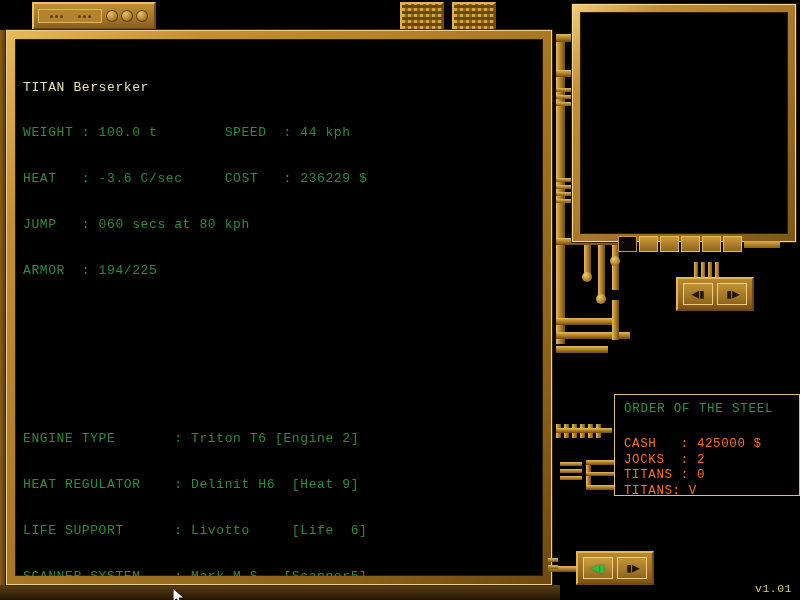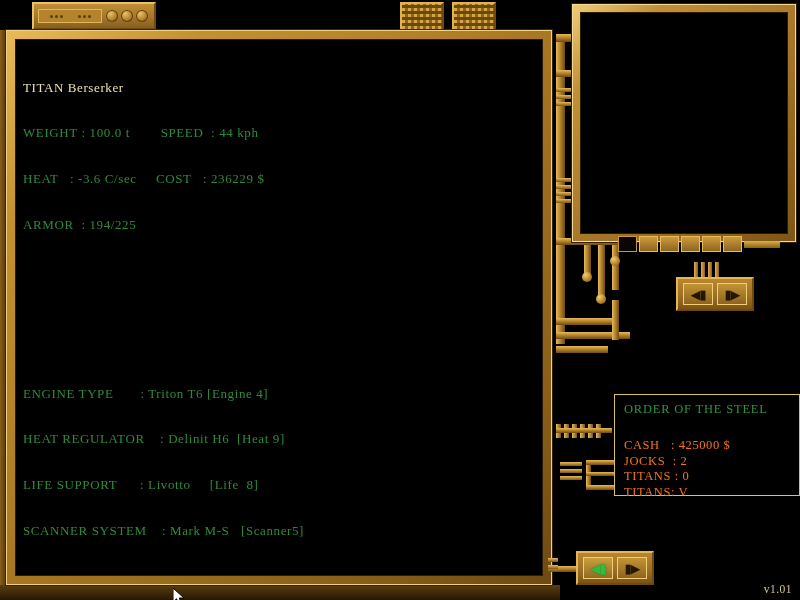--- a/index.html
+++ b/index.html
@@ -6,21 +6,21 @@
     margin: 0;
     padding: 0;
     background: #000;
   }
   #screen {
     position: relative;
     width: 800px;
     height: 600px;
     background: #000000;
     overflow: hidden;
-    font-family: Liberation Serif, serif;
+    font-family: Liberation Mono, monospace;
   }
 
   
   #main-panel {
     position: absolute;
     left: 6px;
     top: 30px;
     width: 546px;
     height: 555px;
     box-sizing: border-box;
@@ -373,28 +373,29 @@
       <i class="leg"></i>
   </div>
 
   <div id="main-panel">
     <div id="main-screen">
 
       <div class="term">
         <div class="termline title">TITAN Berserker</div>
         <div class="termline">WEIGHT : 100.0 t        SPEED  : 44 kph</div>
         <div class="termline">HEAT   : -3.6 C/sec     COST   : 236229 $</div>
+        <div class="termline">JUMP   : 060 secs at 80 kph</div>
         <div class="termline">ARMOR  : 194/225</div>
 
         <div class="termline">&nbsp;</div>
         <div class="termline">&nbsp;</div>
 
-        <div class="termline">ENGINE TYPE       : Triton T6 [Engine 4]</div>
+        <div class="termline">ENGINE TYPE       : Triton T6 [Engine 2]</div>
         <div class="termline">HEAT REGULATOR    : Delinit H6  [Heat 9]</div>
-        <div class="termline">LIFE SUPPORT      : Livotto     [Life  8]</div>
+        <div class="termline">LIFE SUPPORT      : Livotto     [Life  6]</div>
         <div class="termline">SCANNER SYSTEM    : Mark M-S   [Scanner5]</div>
         
         
 
         
         
 
         
         
         

